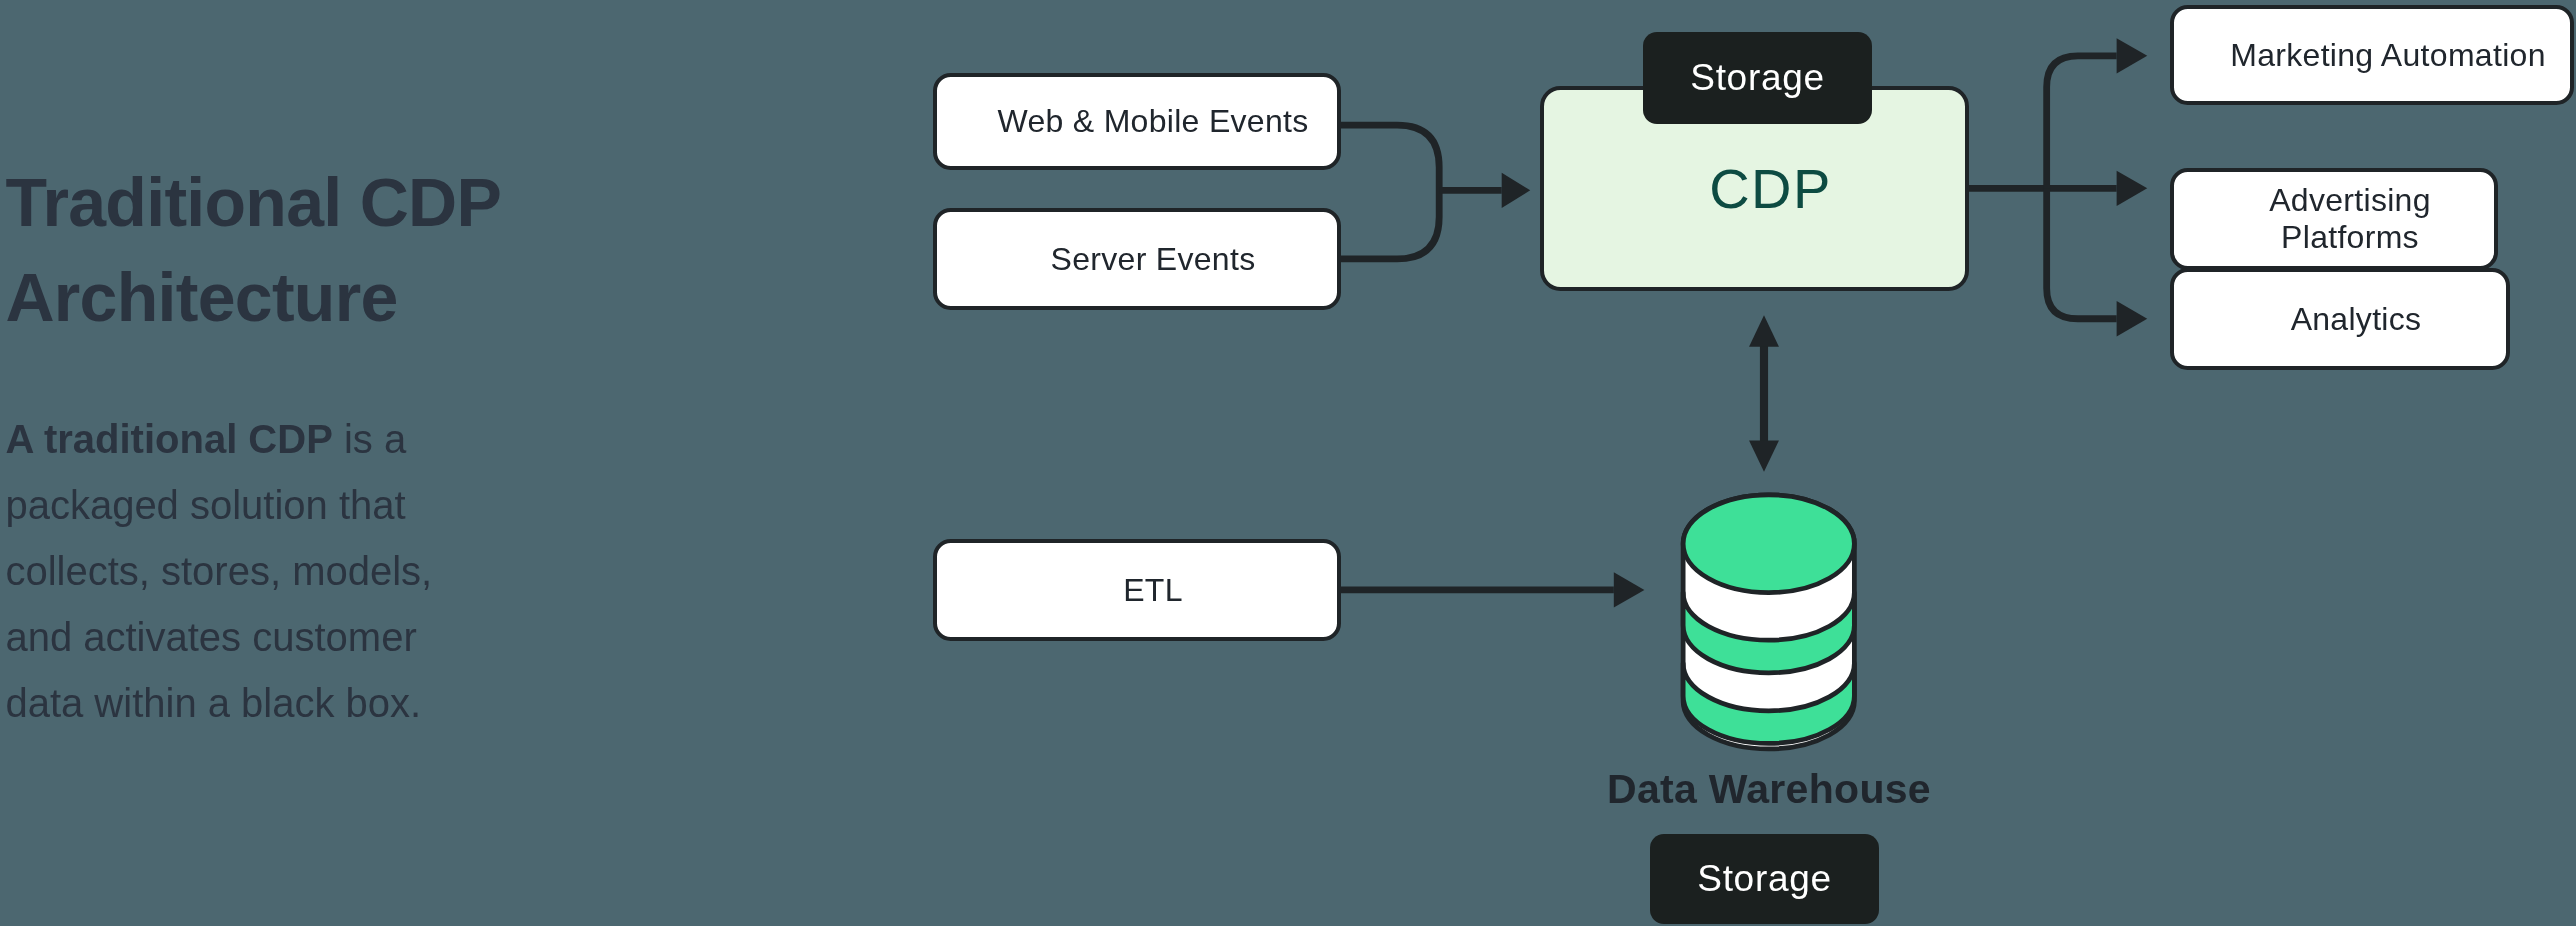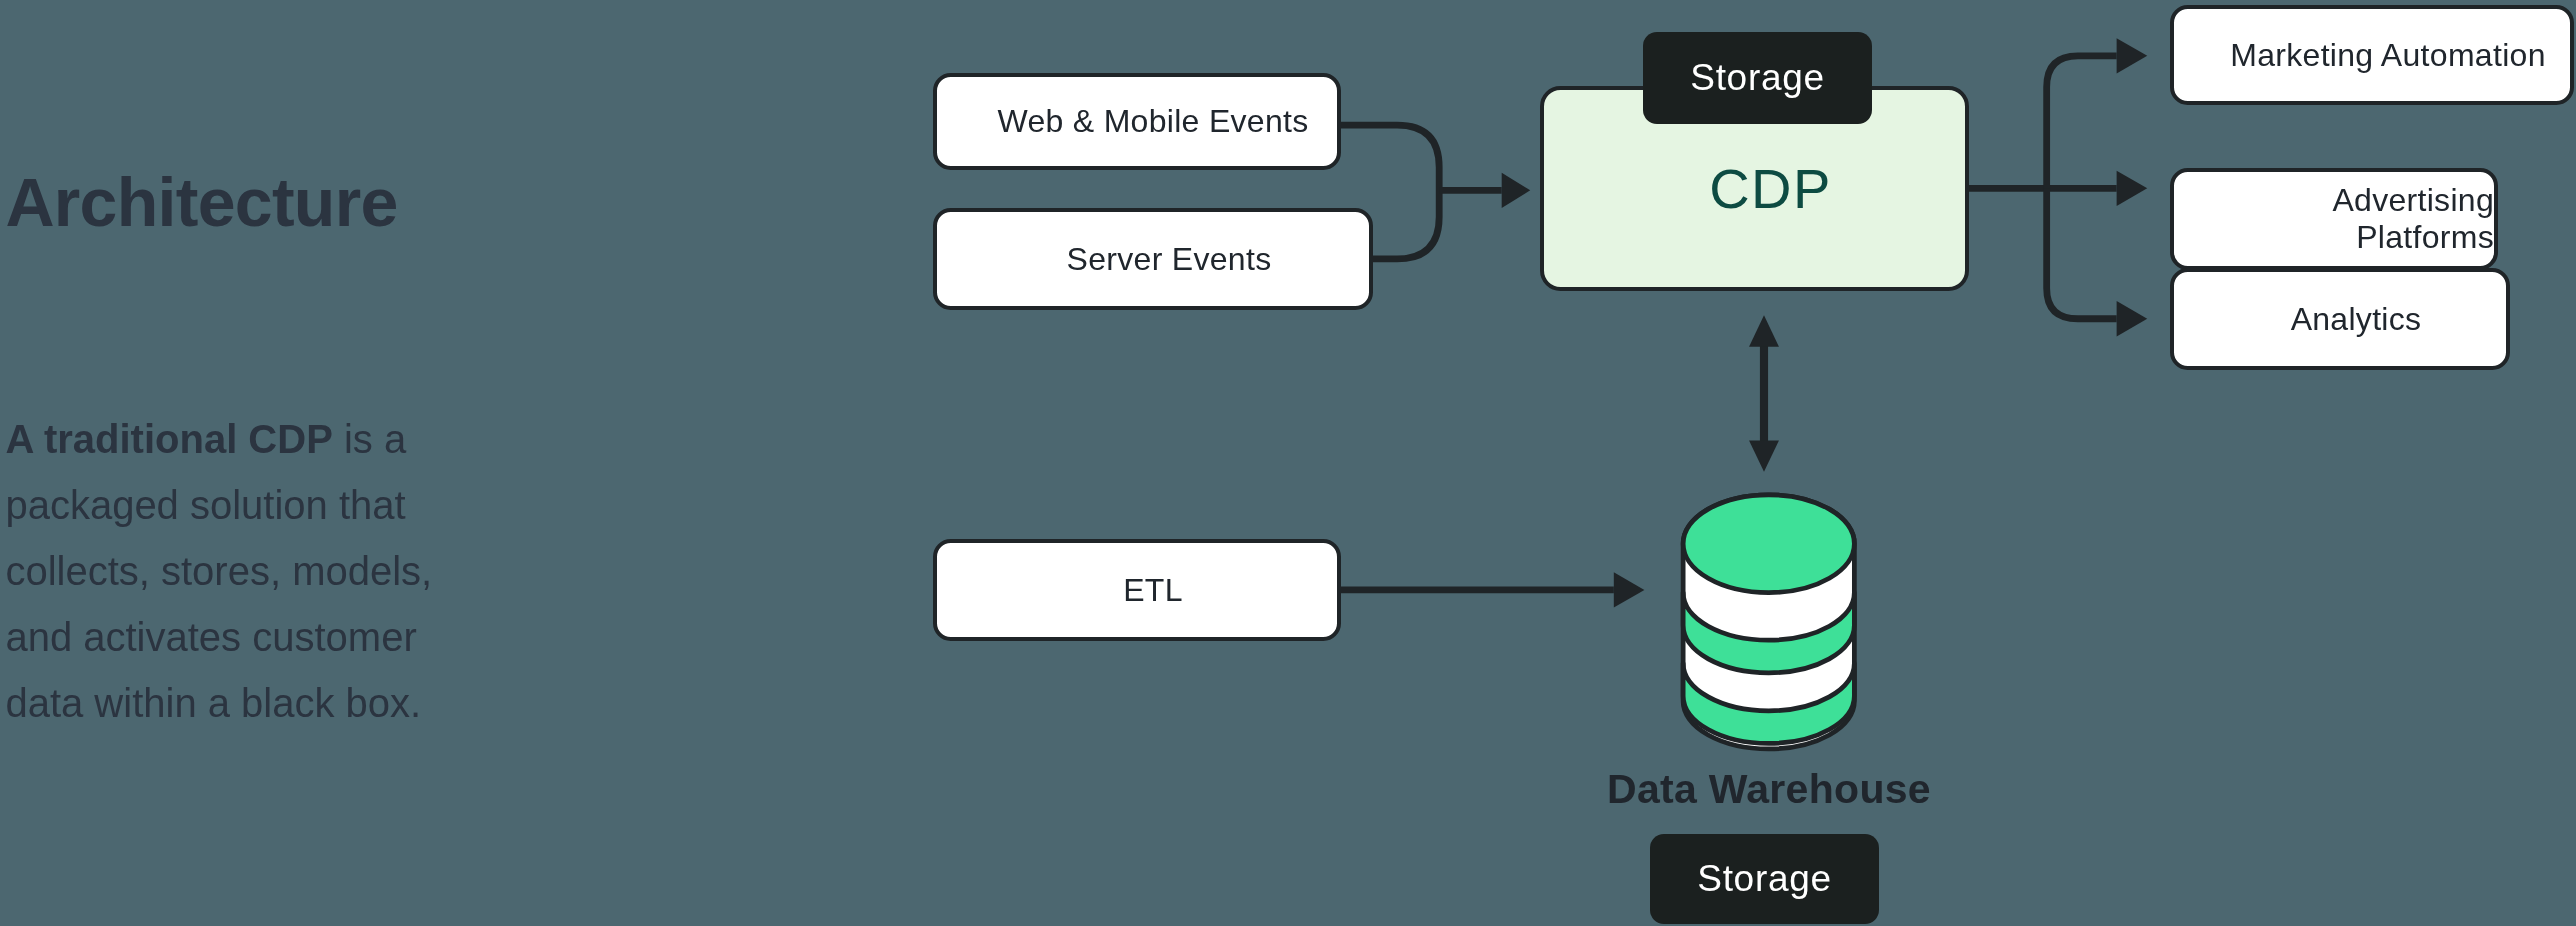--- a/index.html
+++ b/index.html
@@ -50,21 +50,21 @@
     background: #FFFFFF;
     border: 4.8px solid #1F2427;
     border-radius: 17.7px;
     display: flex;
     align-items: center;
     justify-content: center;
     color: #20262D;
     font-size: 32px;
     font-weight: 500;
     letter-spacing: 0.3px;
-    text-align: right;
+    text-align: center;
     padding-left: 32px;
   }
   .node.cdp {
     background: #E5F5E2;
     border-radius: 20.4px;
     color: #0D4B42;
     font-size: 56px;
     font-weight: 400;
     letter-spacing: 1.4px;
   }
@@ -119,35 +119,36 @@
     </g>
     <g stroke="#1F2427" stroke-width="7" stroke-linejoin="round">
       <path fill="#FFFFFF" d="M 2477 800 V 1032 A 126 70 0 0 0 2729 1032 V 800 A 126 72 0 0 0 2477 800 Z"></path>
       <path fill="#3EE098" d="M 2477 976 A 126 70 0 0 0 2729 976 L 2729 1024 A 126 70 0 0 1 2477 1024 Z"></path>
       <path fill="#3EE098" d="M 2477 872 A 126 70 0 0 0 2729 872 L 2729 920 A 126 70 0 0 1 2477 920 Z"></path>
       <ellipse fill="#3EE098" cx="2603" cy="800" rx="126" ry="72"></ellipse>
     </g>
   </svg>
 
   <div class="title">
+    <div>Traditional CDP</div>
     <div>Architecture</div>
   </div>
 
   <div class="description">
     <div><span class="lead">A traditional CDP</span><span> is a</span></div>
     <div>packaged solution that</div>
     <div>collects, stores, models,</div>
     <div>and activates customer</div>
     <div>data within a black box.</div>
   </div>
 
   <div class="node" style="left:933px; top:73px; width:408px; height:97px;">
     <span>Web &amp; Mobile Events</span>
   </div>
-  <div class="node" style="left:933px; top:208px; width:440px; height:102px;">
+  <div class="node" style="left:933px; top:208px; width:408px; height:102px;">
     <span>Server Events</span>
   </div>
   <div class="node" style="left:933px; top:539px; width:408px; height:102px;">
     <span>ETL</span>
   </div>
 
   <div class="node cdp" style="left:1540px; top:86px; width:429px; height:205px;">
     <span>CDP</span>
   </div>
 

